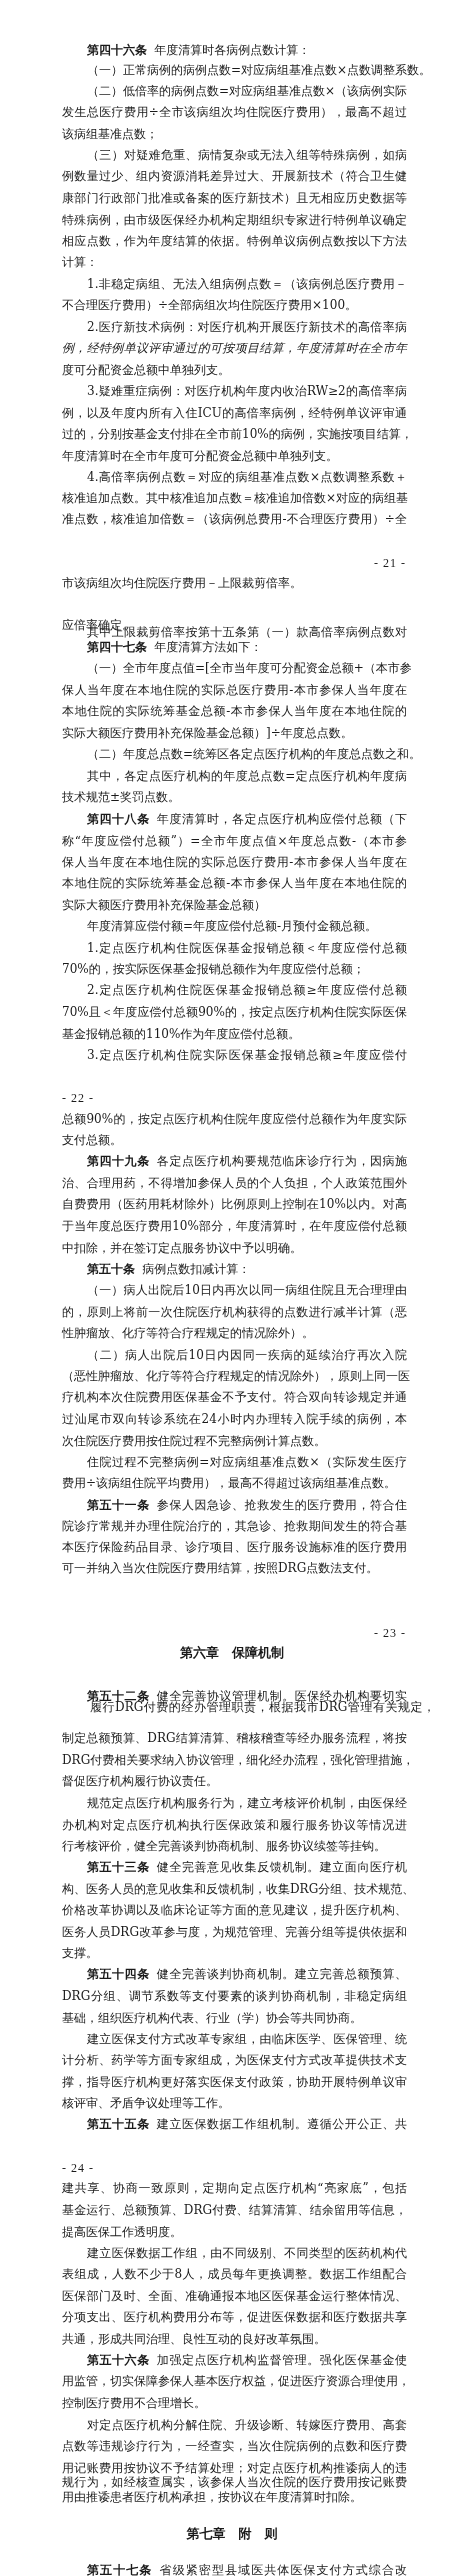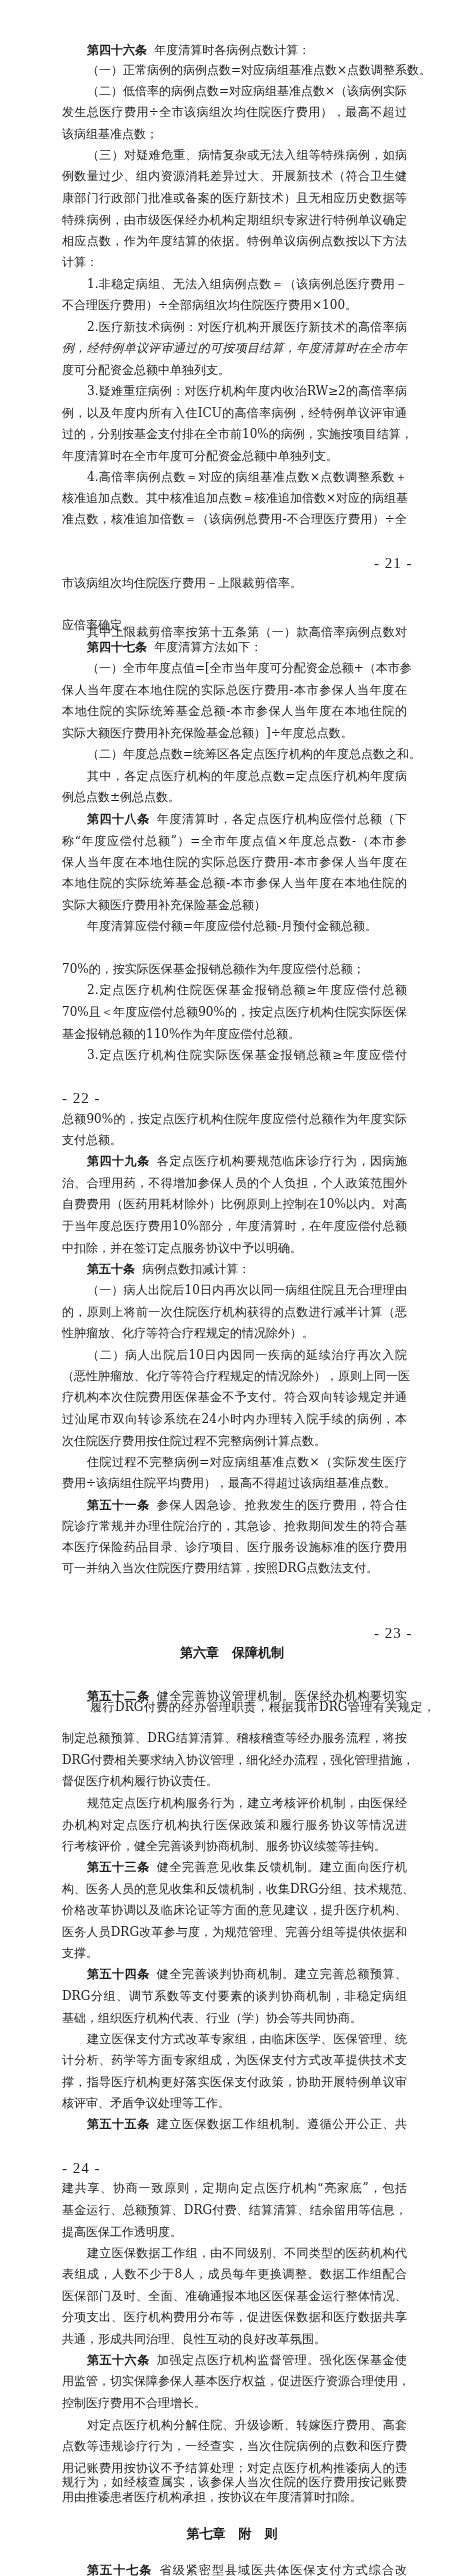--- a/index.html
+++ b/index.html
@@ -5,21 +5,21 @@
   html, body { margin: 0; padding: 0; background: #ffffff; }
   body { width: 464px; height: 2750px; position: relative; overflow: hidden;
          font-family: "DejaVu Serif", "Liberation Serif", serif; color: #1a1a1a; }
   .doc { position: absolute; left: 0; top: 0; width: 464px; height: 2750px; }
   .ln { position: absolute; left: 62px; width: 345px; height: 21px; line-height: 21px;
         font-size: 12px; white-space: nowrap; text-align: justify; text-align-last: justify;
         letter-spacing: 0; }
   .ln.ind { left: 87px; width: 320px; }
   .ln.last { text-align-last: left; }
   .ln b { font-family: "DejaVu Sans", "Liberation Sans", sans-serif; font-weight: bold; margin-right: 7.2px; }
-  .pn { position: absolute; font-size: 15px; height: 15.5px; line-height: 15.5px;
+  .pn { position: absolute; font-size: 12px; height: 15.5px; line-height: 15.5px;
         font-family: "Liberation Serif", serif; letter-spacing: 1px; }
   .pn.right { left: 374px; }
   .pn.left { left: 62px; }
   .ch { position: absolute; left: 0; width: 464px; text-align: center; font-size: 13px;
         font-weight: bold; height: 23px; line-height: 23px;
         font-family: "DejaVu Sans", "Liberation Sans", sans-serif; }
 </style>
 </head>
 <body>
 
@@ -57,27 +57,28 @@
     <div class="ln last" style="top: 573px;"><span>市该病组次均住院医疗费用－上限裁剪倍率。</span></div>
     <div class="ln ind" style="top: 594px; margin-top: 28px;"><span>其中上限裁剪倍率按第十五条第（一）款高倍率病例点数对</span></div>
     <div class="ln last" style="top: 615px;"><span>应倍率确定。</span></div>
     <div class="ln ind last" style="top: 637px;"><b>第四十七条</b><span>年度清算方法如下：</span></div>
     <div class="ln ind" style="top: 658px;"><span>（一）全市年度点值=[全市当年度可分配资金总额+（本市参</span></div>
     <div class="ln" style="top: 680px;"><span>保人当年度在本地住院的实际总医疗费用-本市参保人当年度在</span></div>
     <div class="ln" style="top: 701px;"><span>本地住院的实际统筹基金总额-本市参保人当年度在本地住院的</span></div>
     <div class="ln last" style="top: 723px;"><span>实际大额医疗费用补充保险基金总额）]÷年度总点数。</span></div>
     <div class="ln ind last" style="top: 744px;"><span>（二）年度总点数=统筹区各定点医疗机构的年度总点数之和。</span></div>
     <div class="ln ind" style="top: 766px;"><span>其中，各定点医疗机构的年度总点数=定点医疗机构年度病</span></div>
-    <div class="ln last" style="top: 787px;"><span>例总点数±例总点数。</span></div>
+    <div class="ln last" style="top: 787px;"><span>技术规范±奖罚点数。</span></div>
     <div class="ln ind" style="top: 809px;"><b>第四十八条</b><span>年度清算时，各定点医疗机构应偿付总额（下</span></div>
     <div class="ln" style="top: 831px;"><span>称“年度应偿付总额”）=全市年度点值×年度总点数-（本市参</span></div>
     <div class="ln" style="top: 852px;"><span>保人当年度在本地住院的实际总医疗费用-本市参保人当年度在</span></div>
     <div class="ln" style="top: 873px;"><span>本地住院的实际统筹基金总额-本市参保人当年度在本地住院的</span></div>
     <div class="ln last" style="top: 895px;"><span>实际大额医疗费用补充保险基金总额）</span></div>
     <div class="ln ind last" style="top: 916px;"><span>年度清算应偿付额=年度应偿付总额-月预付金额总额。</span></div>
+    <div class="ln ind" style="top: 938px;"><span>1.定点医疗机构住院医保基金报销总额＜年度应偿付总额</span></div>
     <div class="ln last" style="top: 959px;"><span>70%的，按实际医保基金报销总额作为年度应偿付总额；</span></div>
     <div class="ln ind" style="top: 980px;"><span>2.定点医疗机构住院医保基金报销总额≥年度应偿付总额</span></div>
     <div class="ln" style="top: 1002px;"><span>70%且＜年度应偿付总额90%的，按定点医疗机构住院实际医保</span></div>
     <div class="ln last" style="top: 1024px;"><span>基金报销总额的110%作为年度应偿付总额。</span></div>
     <div class="ln ind" style="top: 1045px;"><span>3.定点医疗机构住院实际医保基金报销总额≥年度应偿付</span></div>
     <div class="ln" style="top: 1109px;"><span>总额90%的，按定点医疗机构住院年度应偿付总额作为年度实际</span></div>
     <div class="ln last" style="top: 1130px;"><span>支付总额。</span></div>
     <div class="ln ind" style="top: 1151px;"><b>第四十九条</b><span>各定点医疗机构要规范临床诊疗行为，因病施</span></div>
     <div class="ln" style="top: 1173px;"><span>治、合理用药，不得增加参保人员的个人负担，个人政策范围外</span></div>
     <div class="ln" style="top: 1194px;"><span>自费费用（医药用耗材除外）比例原则上控制在10%以内。对高</span></div>

